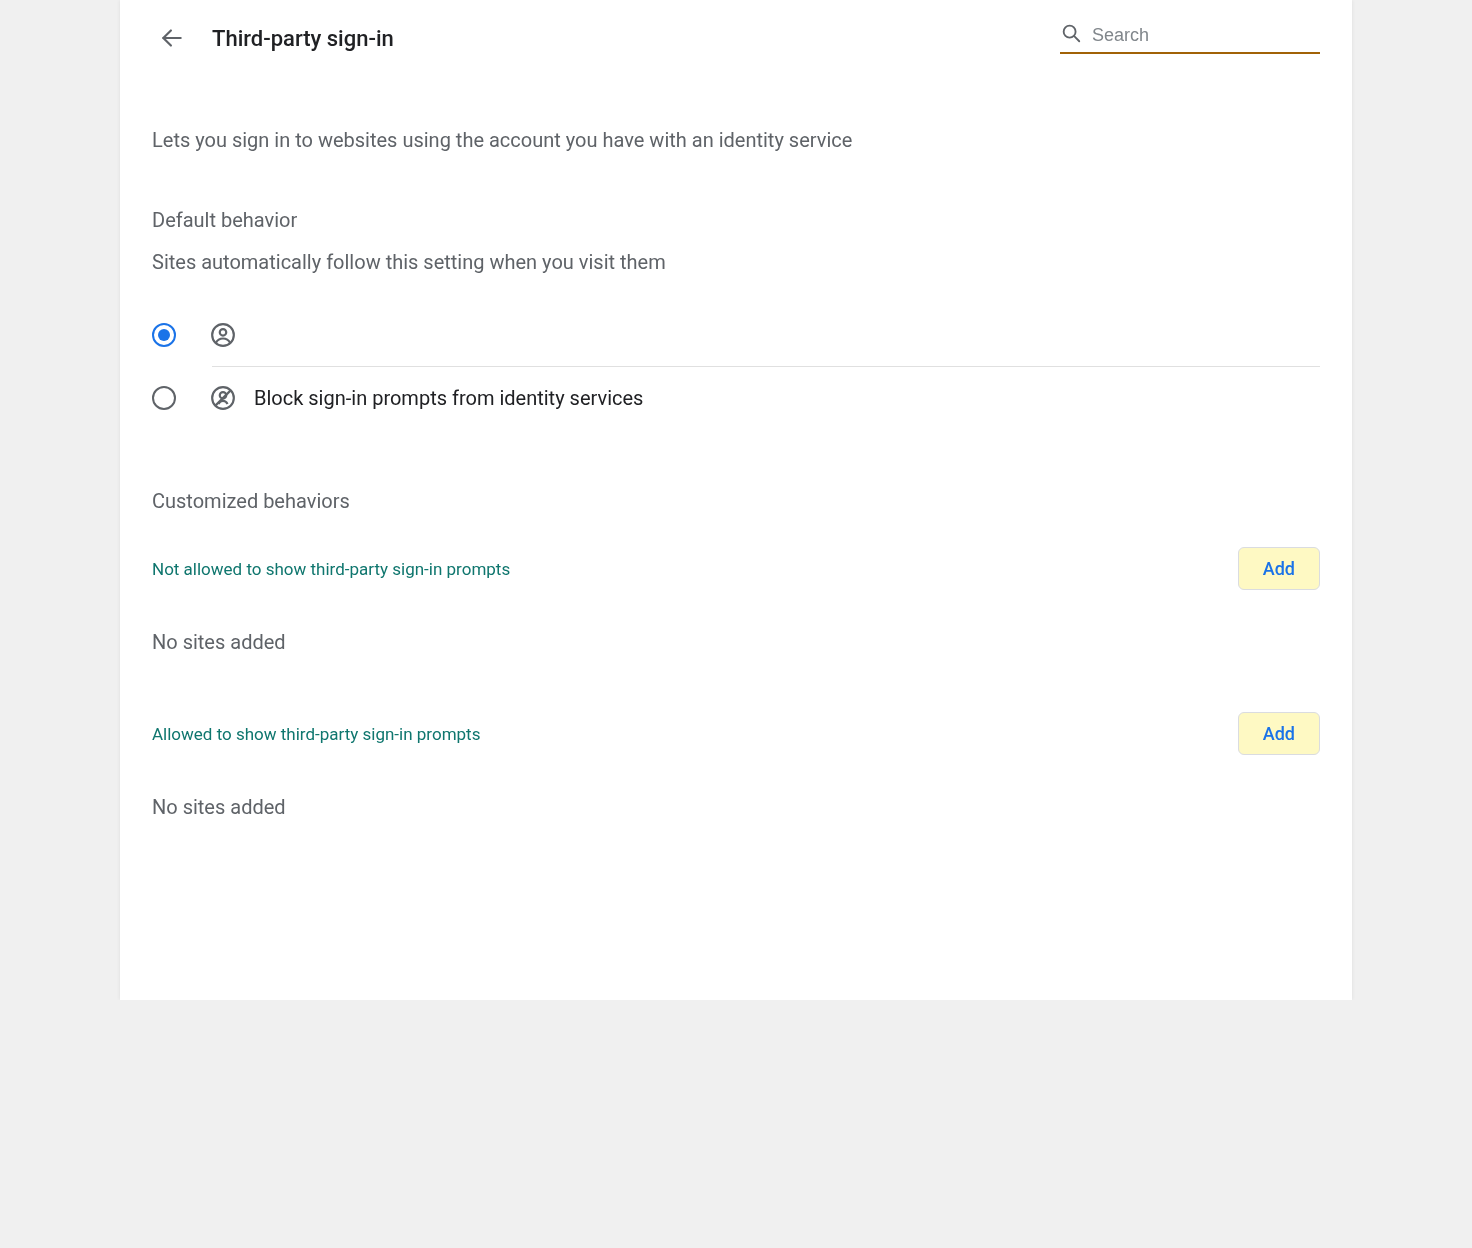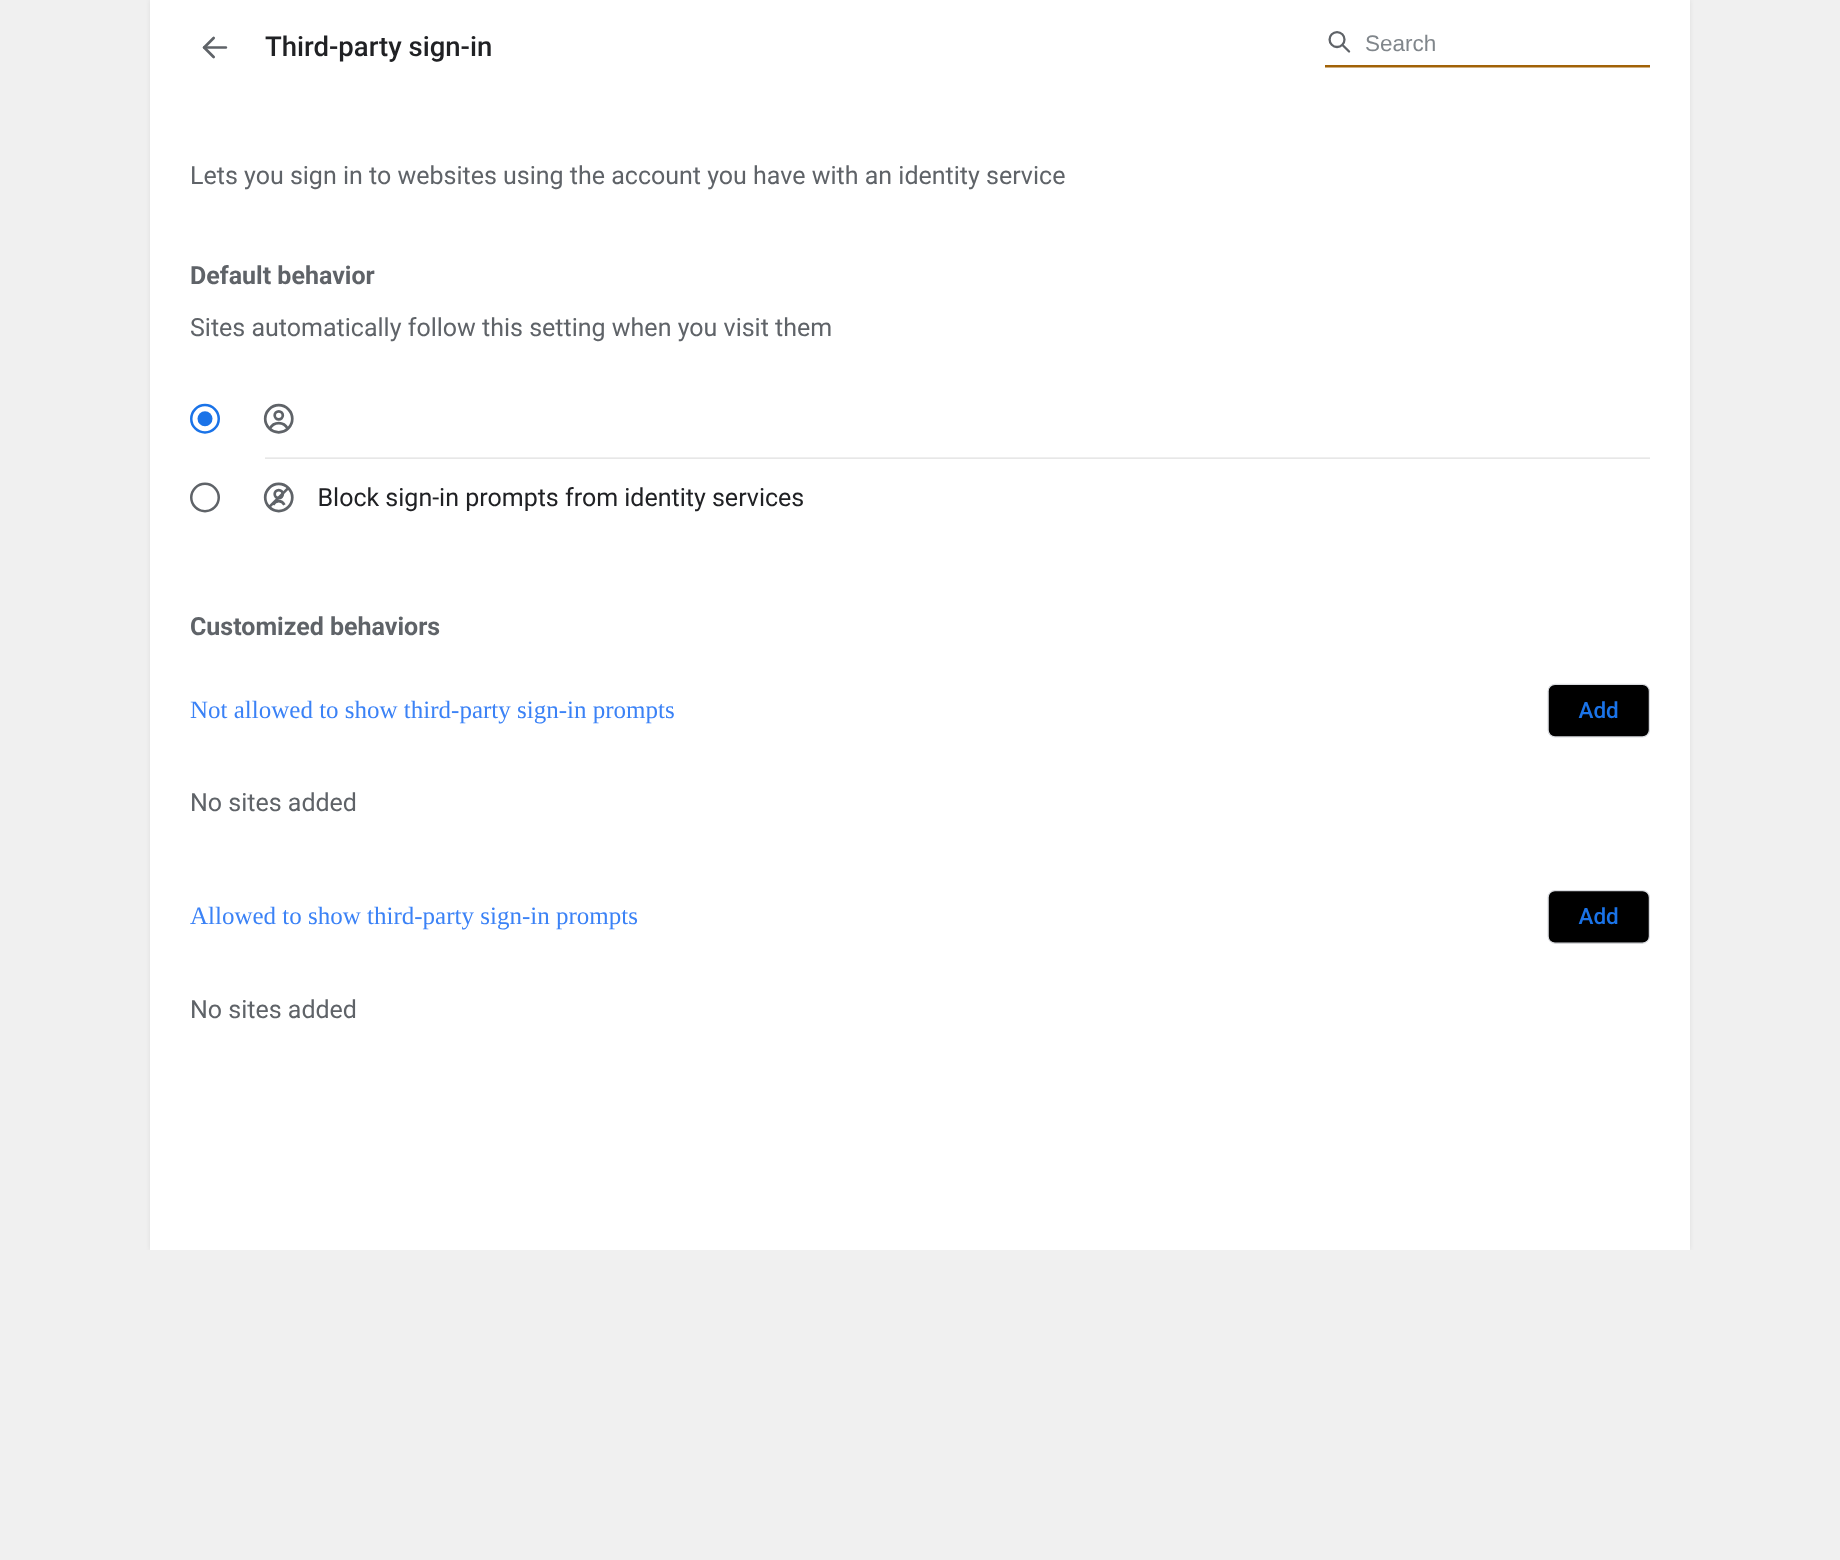--- a/index.html
+++ b/index.html
@@ -68,21 +68,21 @@
       padding: 0 32px;
     }
     .intro {
       font-size: 20px;
       color: #5f6368;
       margin-top: 54px;
       margin-bottom: 56px;
     }
     .section-title {
       font-size: 20px;
-      font-weight: 700;
+      font-weight: 400;
       color: #5f6368;
       margin-bottom: 18px;
     }
     .section-desc {
       font-size: 20px;
       color: #5f6368;
       margin-bottom: 30px;
     }
     .radio-group {
       margin-left: 0;
@@ -136,27 +136,26 @@
       margin-top: 34px;
     }
     .subsection-row {
       display: flex;
       align-items: center;
       justify-content: space-between;
       min-height: 40px;
       margin-bottom: 24px;
     }
     .subsection-label {
-      font-size: 20px;
-      color: #3b82f6;
-      font-family: Liberation Serif, serif;
+      font-size: 17px;
+      color: #0f766e;
     }
     .add-btn {
       border: 1px solid #dadce0;
-      background: #000000;
+      background: #fef9c3;
       color: #1a73e8;
       font-size: 18px;
       font-weight: 500;
       padding: 10px 24px;
       border-radius: 6px;
       cursor: pointer;
       font-family: inherit;
     }
     .empty-text {
       font-size: 20px;

